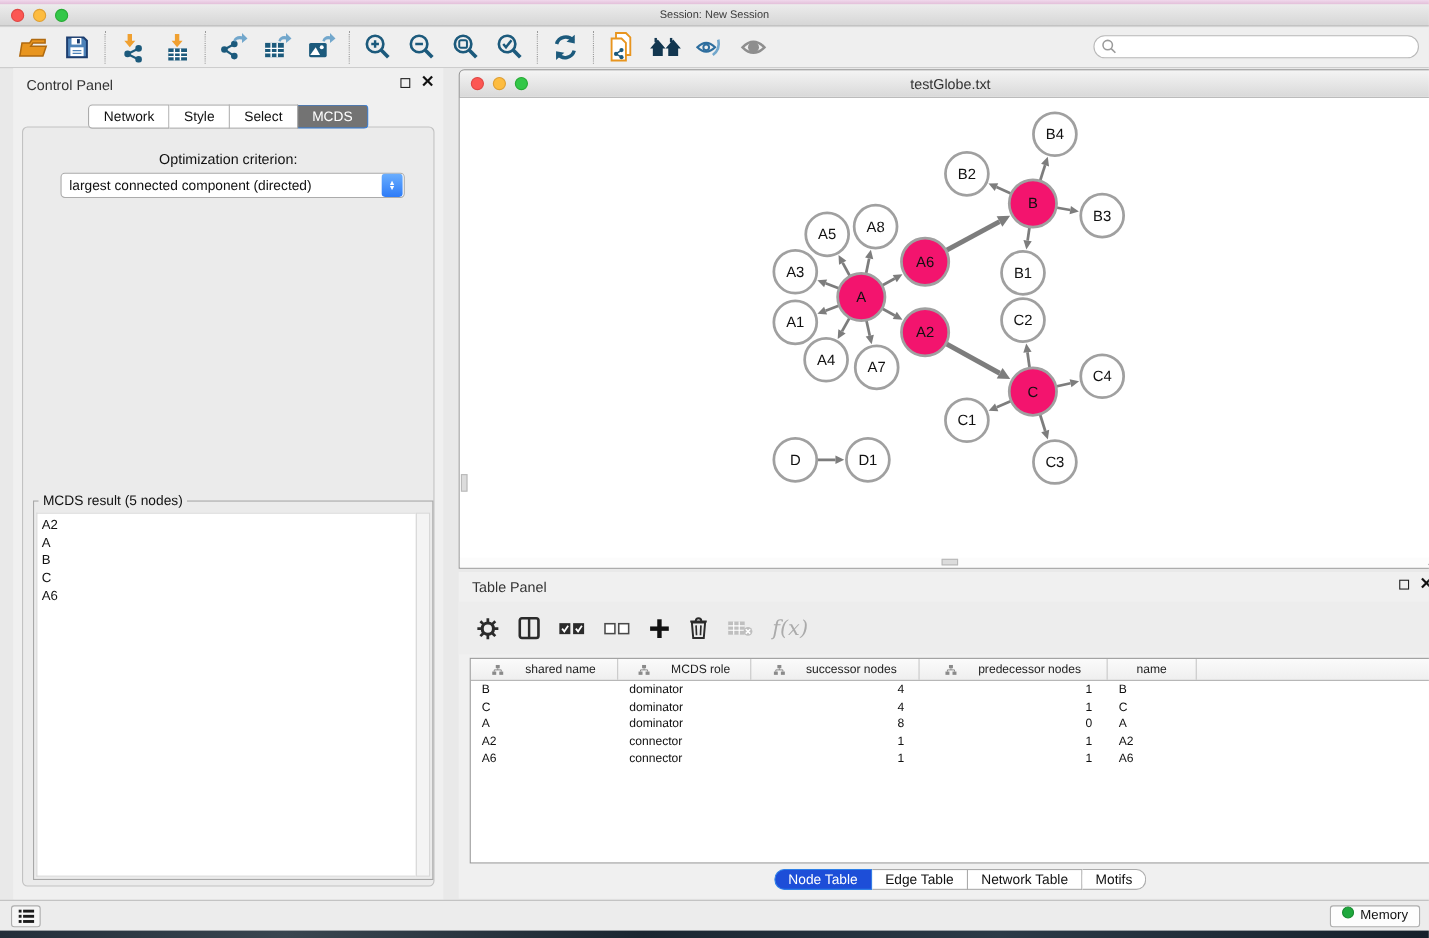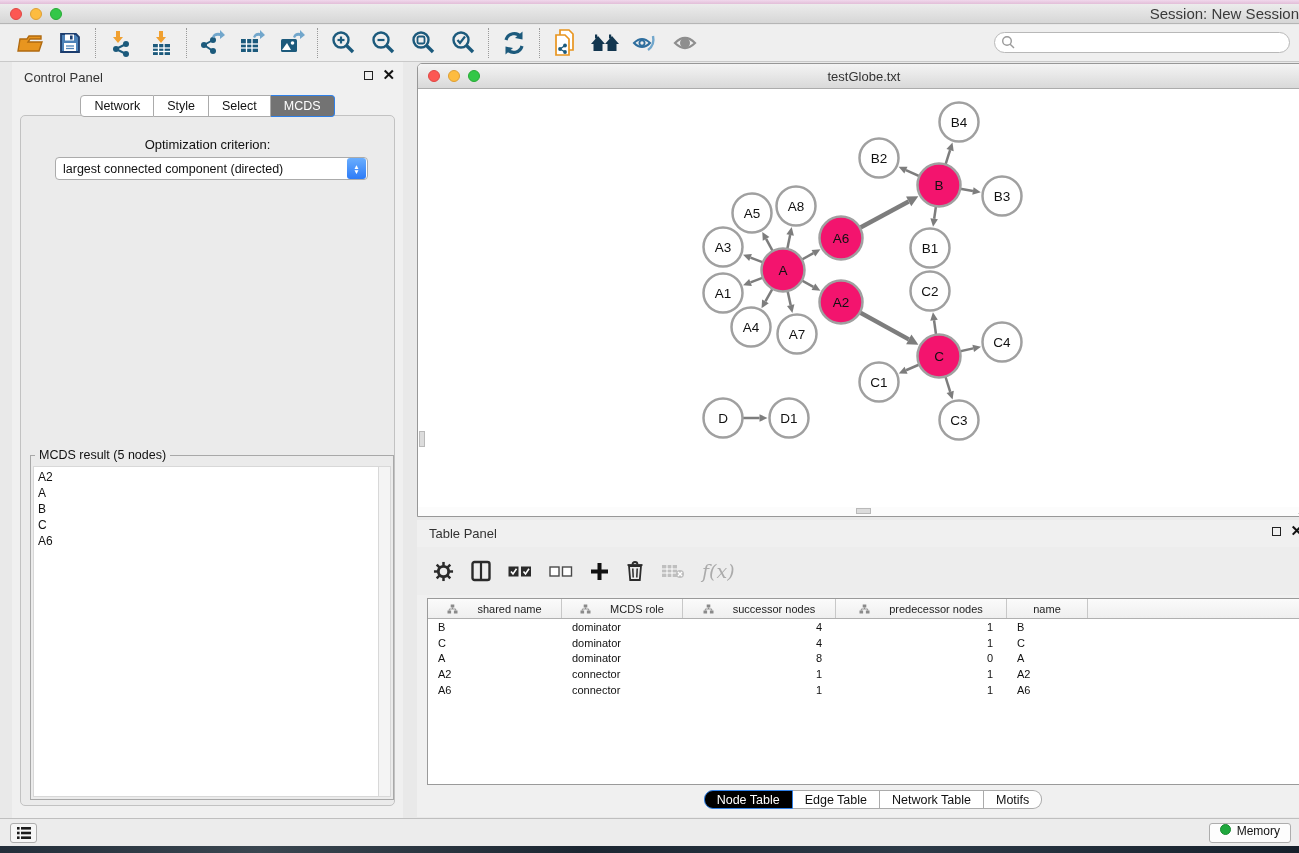--- a/index.html
+++ b/index.html
@@ -11,21 +11,21 @@
   .pink-edge { position:absolute; left:0; top:0; width:1299px; height:4px;
     background:linear-gradient(#F0D8EC,#E2BED8); }
   .titlebar { position:absolute; left:0; top:4px; width:1299px; height:20px;
     background:linear-gradient(#ECECEC,#D6D6D6); border-bottom:1px solid #B5B5B5;
     display:flex; align-items:center; }
   .tl { width:12px; height:12px; border-radius:50%; margin-right:8px; }
   .tl.red{ background:#FC5753; border:1px solid #DF4744;}
   .tl.yellow{ background:#FDBC40; border:1px solid #DE9F34;}
   .tl.green{ background:#33C748; border:1px solid #27AA35;}
   .tl-wrap { display:flex; position:absolute; left:10px; top:4px; }
-  .win-title { width:100%; text-align:right; font-size:15px; color:#3a3a3a; }
+  .win-title { width:100%; text-align:center; font-size:10px; color:#3a3a3a; }
 
   
   .toolbar { position:absolute; left:0; top:25px; width:1299px; height:37px;
     background:#EFEFEF; border-bottom:1px solid #C9C9C9;
     display:flex; align-items:center; padding-left:10px; }
   .tb-btn { width:40px; height:32px; display:flex; align-items:center; justify-content:center; }
   .tb-sep { width:1px; height:30px; border-left:1px dotted #9a9a9a; margin:0 5px; }
   .search-field { position:absolute; right:9px; top:7px; width:296px; height:21px;
     background:#fff; border:1px solid #B8B8B8; border-radius:11px;
     display:flex; align-items:center; padding-left:6px; }
@@ -97,21 +97,21 @@
   .dt-hcell { display:flex; align-items:center; justify-content:center; gap:19px;
     border-right:1px solid #C8C8C8; font-size:11px; color:#222; overflow:hidden; }
   .dt-row { display:flex; height:15.8px; align-items:center; }
   .dt-cell { font-size:11px; color:#111; overflow:hidden; white-space:nowrap; }
 
   .tp-tabs { position:absolute; left:0; top:270px; width:894px; display:flex; justify-content:center; }
   .tp-tab { height:19px; padding:0 12px; background:#fff; border:1px solid #ABABAB; border-left:none;
     font-size:12.5px; color:#111; display:flex; align-items:center; }
   .tp-tab:first-child { border-left:1px solid #ABABAB; border-radius:9px 0 0 9px; }
   .tp-tab:last-child { border-radius:0 9px 9px 0; }
-  .tp-tab.selected { background:#000000; border-color:#2F80E8; color:#fff;margin-left:18px; }
+  .tp-tab.selected { background:#1d4ed8; border-color:#2F80E8; color:#fff;margin-left:18px; }
 
   
   .statusbar { position:absolute; left:0; top:818px; width:1299px; height:28px; background:#ECECEC;
     border-top:1px solid #BFBFBF; }
   .sb-left-btn { position:absolute; left:10px; top:4px; width:27px; height:20px; background:#F6F6F6;
     border:1px solid #ADADAD; border-radius:3px; display:flex; align-items:center; justify-content:center; }
   .memory-btn { position:absolute; right:8px; top:4px; height:20px; background:#FDFDFD;
     border:1px solid #ADADAD; border-radius:3px; display:flex; align-items:flex-start; gap:6px;
     padding:0 10px; font-size:12px; color:#111; }
   .memory-dot { width:11px; height:11px; border-radius:50%; background:#1FA83D; border:1px solid #178A30; }

